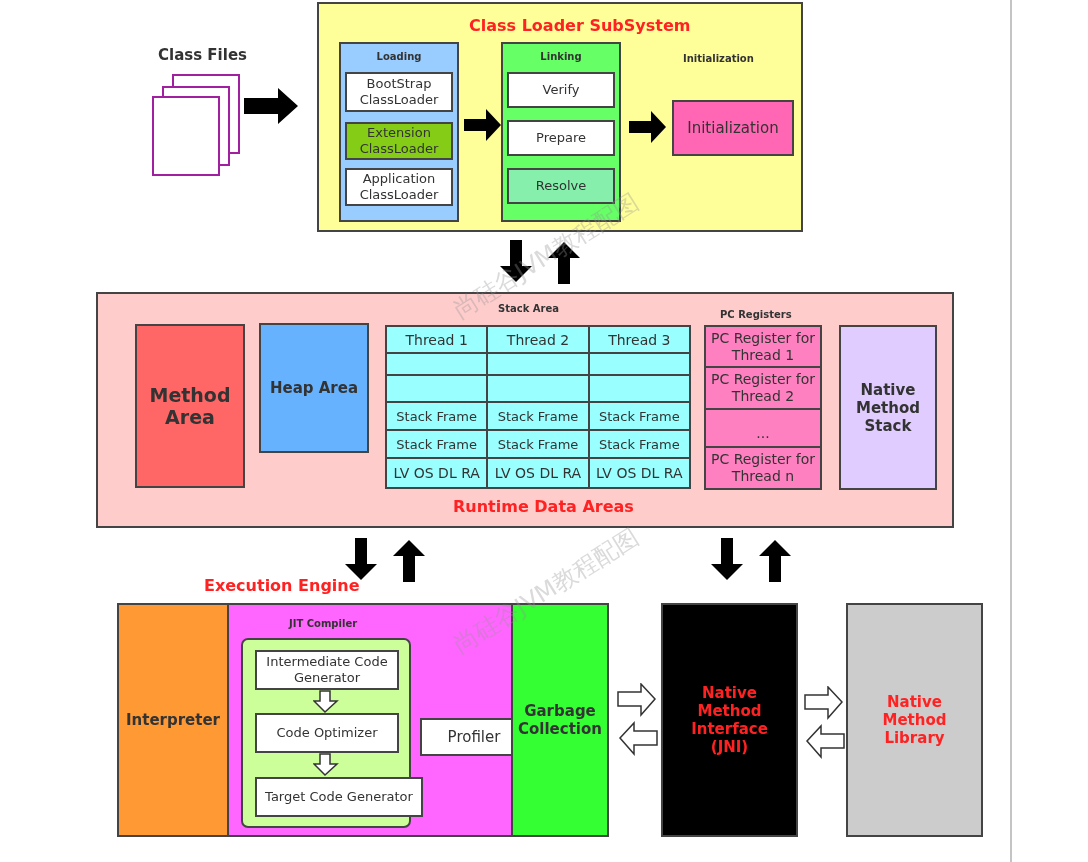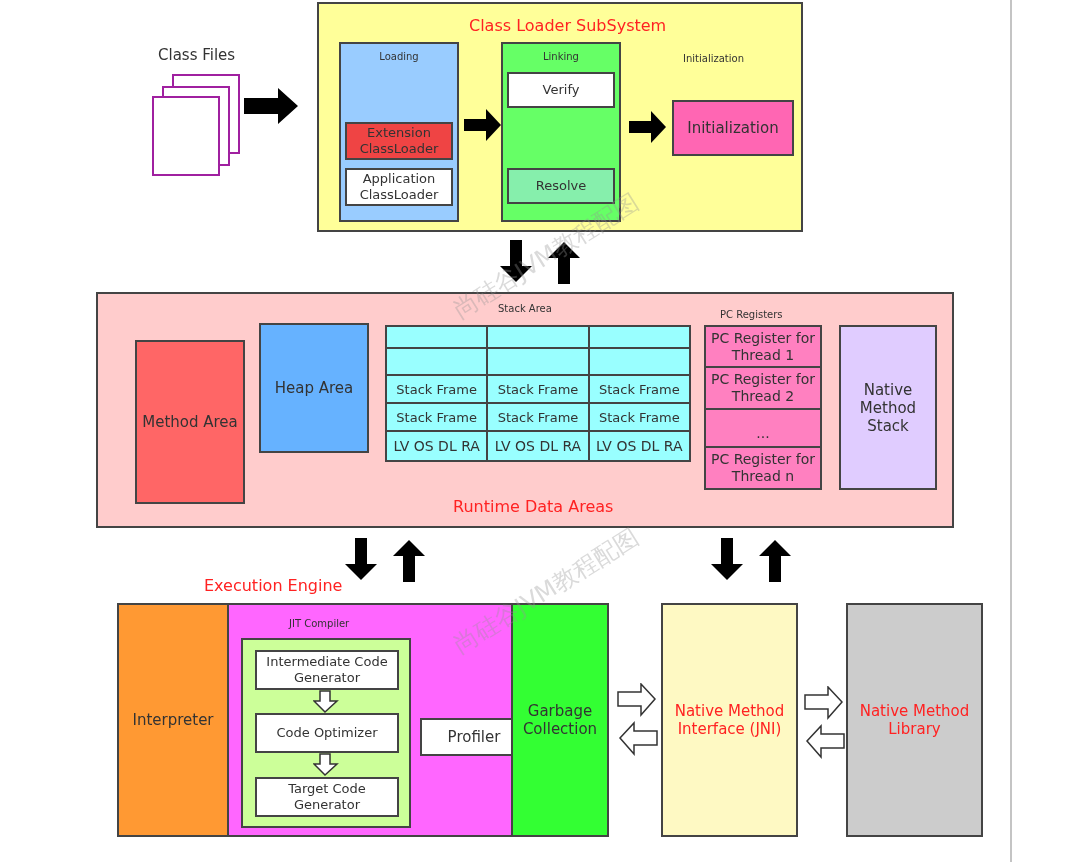--- a/index.html
+++ b/index.html
@@ -1,20 +1,20 @@
 <!DOCTYPE html>
 <html><head>
 <meta charset="utf-8">
 <style>
   html,body{margin:0;padding:0;}
   body{width:1088px;height:862px;background:#fff;position:relative;overflow:hidden;
        font-family:"DejaVu Sans","Liberation Sans",sans-serif;color:#333;}
   .abs{position:absolute;box-sizing:border-box;}
   .box{border:2px solid #444;}
-  .bold{font-weight:normal;}
+  .bold{font-weight:bold;}
   .center{display:flex;align-items:center;justify-content:center;text-align:center;}
   .lbl{font-size:10px;line-height:18px;}
   .sm{font-size:13px;line-height:16px;}
   .red{color:#ff2222;}
   .page{background:#fff;border:2px solid #7a29a8;border-color:#a020a0;}
   .vline{position:absolute;left:1010px;top:0;width:2px;height:862px;background:#c4c4c4;}
   .wm{position:absolute;color:rgba(150,150,150,0.35);font-size:24px;transform:rotate(-32deg);white-space:nowrap;pointer-events:none;}
   table.stack{border-collapse:collapse;}
   .cell{border:2px solid #444;background:#99ffff;font-size:13px;color:#333;text-align:center;padding:0;}
 </style>
@@ -29,54 +29,61 @@
 </div>
 <svg class="abs" style="left:244px;top:86px;" width="56" height="40">
     <polygon points="0,12 34,12 34,2 54,20 34,38 34,28 0,28" fill="#000"></polygon>
   </svg>
 
 <div class="abs box" style="left:317px;top:2px;width:486px;height:230px;background:#ffff99;">
   <div class="abs bold red" style="left:150px;top:12px;font-size:16px;">Class Loader SubSystem</div>
 
   <div class="abs box" style="left:20px;top:38px;width:120px;height:180px;background:#99ccff;">
     <div class="abs bold lbl" style="left:0;right:0;top:4px;text-align:center;">Loading</div>
-    <div class="abs box center sm" style="left:4px;top:78px;width:108px;height:38px;background:#ef4444;">Extension ClassLoader</div>
+    <div class="abs box center sm" style="left:4px;top:28px;width:108px;height:40px;background:#fff;">BootStrap ClassLoader</div>
+    <div class="abs box center sm" style="left:4px;top:78px;width:108px;height:38px;background:#84cc16;">Extension ClassLoader</div>
     <div class="abs box center sm" style="left:4px;top:124px;width:108px;height:38px;background:#fff;">Application ClassLoader</div>
   </div>
 
   <svg class="abs" style="left:145px;top:104px;" width="38" height="34">
       <polygon points="0,11 22,11 22,1 37,17 22,33 22,23 0,23" fill="#000"></polygon>
     </svg>
 
   <div class="abs box" style="left:182px;top:38px;width:120px;height:180px;background:#66ff66;">
     <div class="abs bold lbl" style="left:0;right:0;top:4px;text-align:center;">Linking</div>
     <div class="abs box center sm" style="left:4px;top:28px;width:108px;height:36px;background:#fff;">Verify</div>
+    <div class="abs box center sm" style="left:4px;top:76px;width:108px;height:36px;background:#fff;">Prepare</div>
     <div class="abs box center sm" style="left:4px;top:124px;width:108px;height:36px;background:#86efac;">Resolve</div>
   </div>
 
   <svg class="abs" style="left:310px;top:106px;" width="38" height="34">
       <polygon points="0,11 22,11 22,1 37,17 22,33 22,23 0,23" fill="#000"></polygon>
     </svg>
 
   <div class="abs bold lbl" style="left:364px;top:46px;">Initialization</div>
   <div class="abs box center" style="left:353px;top:96px;width:122px;height:56px;background:#ff66b3;font-size:15px;">Initialization</div>
 </div>
 
 <svg class="abs" style="left:498px;top:240px;" width="84" height="46">
   <polygon points="12,0 24,0 24,26 34,26 18,42 2,26 12,26" fill="#000"></polygon>
   <polygon points="60,44 72,44 72,18 82,18 66,2 50,18 60,18" fill="#000"></polygon>
 </svg>
 
 <div class="abs box" style="left:96px;top:292px;width:858px;height:236px;background:#ffcccc;">
-  <div class="abs box center bold" style="left:37px;top:46px;width:110px;height:164px;background:#ff6666;font-size:15px;">Method Area</div>
+  <div class="abs box center bold" style="left:37px;top:30px;width:110px;height:164px;background:#ff6666;font-size:19px;">Method Area</div>
   <div class="abs box center bold" style="left:161px;top:29px;width:110px;height:130px;background:#66b2ff;font-size:15px;">Heap Area</div>
 
   <div class="abs bold lbl" style="left:400px;top:6px;">Stack Area</div>
   <table class="stack abs" style="left:287px;top:31px;width:306px;">
     <tbody>
+        <tr style="height:27px;">
+      <td class="cell" style="font-size:14px;">Thread 1</td>
+      <td class="cell" style="font-size:14px;">Thread 2</td>
+      <td class="cell" style="font-size:14px;">Thread 3</td>
+    </tr>
     <tr style="height:22px;">
           <td class="cell"></td>
           <td class="cell"></td>
           <td class="cell"></td>
         </tr>
     <tr style="height:27px;">
           <td class="cell"></td>
           <td class="cell"></td>
           <td class="cell"></td>
         </tr>
@@ -118,40 +125,40 @@
 <svg class="abs" style="left:709px;top:538px;" width="84" height="46">
   <polygon points="12,0 24,0 24,26 34,26 18,42 2,26 12,26" fill="#000"></polygon>
   <polygon points="60,44 72,44 72,18 82,18 66,2 50,18 60,18" fill="#000"></polygon>
 </svg>
 
 <div class="abs bold red" style="left:204px;top:576px;font-size:16px;">Execution Engine</div>
 
 <div class="abs box center bold" style="left:117px;top:603px;width:112px;height:234px;background:#ff9933;font-size:15px;">Interpreter</div>
 <div class="abs box" style="left:227px;top:603px;width:286px;height:234px;background:#ff66ff;">
   <div class="abs bold lbl" style="left:60px;top:10px;">JIT Compiler</div>
-  <div class="abs box" style="left:12px;top:33px;width:170px;height:190px;background:#ccff99;">
+  <div class="abs box" style="left:12px;top:33px;width:170px;height:190px;background:#ccff99;border-radius:7px;">
     <div class="abs box center sm" style="left:12px;top:10px;width:144px;height:40px;background:#fff;">Intermediate Code Generator</div>
     <svg class="abs" style="left:70px;top:50px;" width="26" height="24">
         <polygon points="7,1 17,1 17,11 24,11 12,22 1,11 7,11" fill="#fff" stroke="#333" stroke-width="1.5"></polygon>
       </svg>
     <div class="abs box center sm" style="left:12px;top:73px;width:144px;height:40px;background:#fff;">Code Optimizer</div>
     <svg class="abs" style="left:70px;top:113px;" width="26" height="24">
         <polygon points="7,1 17,1 17,11 24,11 12,22 1,11 7,11" fill="#fff" stroke="#333" stroke-width="1.5"></polygon>
       </svg>
-    <div class="abs box center sm" style="left:12px;top:137px;width:144px;height:40px;background:#fff;">Target Code Generator</div>
+    <div class="abs box center sm" style="left:12px;top:137px;width:168px;height:40px;background:#fff;">Target Code Generator</div>
   </div>
   <div class="abs box center" style="left:191px;top:113px;width:108px;height:38px;background:#fff;font-size:15px;">Profiler</div>
 </div>
 <div class="abs box center bold" style="left:511px;top:603px;width:98px;height:234px;background:#33ff33;font-size:15px;line-height:18px;">Garbage Collection</div>
 
 <svg class="abs" style="left:617px;top:683px;" width="42" height="80">
   <polygon points="1,9 24,9 24,1 38,16 24,32 24,23 1,23" fill="#fff" stroke="#333" stroke-width="1.5"></polygon>
   <polygon points="40,48 17,48 17,40 3,55 17,71 17,62 40,62" fill="#fff" stroke="#333" stroke-width="1.5"></polygon>
 </svg>
-<div class="abs box center bold red" style="left:661px;top:603px;width:137px;height:234px;background:#fef9c3;font-size:15px;line-height:18px;padding:0 8px;">Native Method Interface (JNI)</div>
+<div class="abs box center bold red" style="left:661px;top:603px;width:137px;height:234px;background:#000000;font-size:15px;line-height:18px;padding:0 8px;">Native Method Interface (JNI)</div>
 <svg class="abs" style="left:804px;top:686px;" width="42" height="80">
   <polygon points="1,9 24,9 24,1 38,16 24,32 24,23 1,23" fill="#fff" stroke="#333" stroke-width="1.5"></polygon>
   <polygon points="40,48 17,48 17,40 3,55 17,71 17,62 40,62" fill="#fff" stroke="#333" stroke-width="1.5"></polygon>
 </svg>
 <div class="abs box center bold red" style="left:846px;top:603px;width:137px;height:234px;background:#cccccc;font-size:15px;line-height:18px;padding:16px 10px;">Native Method Library</div>
 
 <div class="wm" style="left:440px;top:240px;">尚硅谷JVM教程配图</div>
 <div class="wm" style="left:440px;top:575px;">尚硅谷JVM教程配图</div>
 
 <div class="vline"></div>

